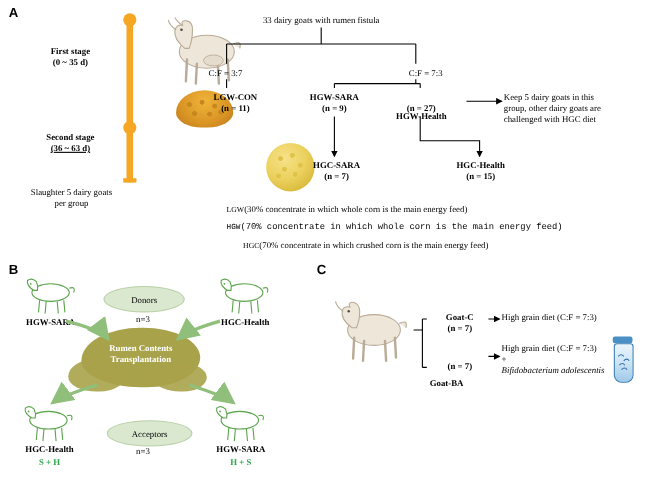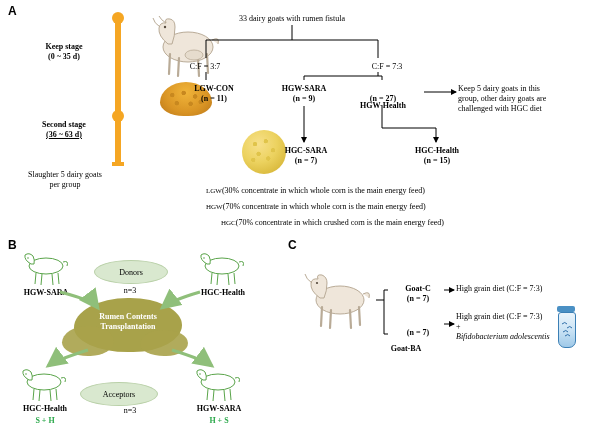--- a/index.html
+++ b/index.html
@@ -111,21 +111,21 @@
 </head>
 <body>
 
 <div class="panel-letter" style="left:8px;top:4px;">A</div>
 
 <div class="timeline-bar" style="left:115px;top:18px;height:148px;"></div>
 <div class="timeline-dot" style="left:112px;top:12px;"></div>
 <div class="timeline-dot" style="left:112px;top:110px;"></div>
 <div class="timeline-tick" style="left:112px;top:162px;"></div>
 
-<div class="txt bold" style="left:18px;top:42px;width:92px;">Keep stage</div>
+<div class="txt bold" style="left:18px;top:42px;width:92px;">First stage</div>
 <div class="txt bold" style="left:18px;top:52px;width:92px;">(0 ~ 35 d)</div>
 <div class="txt bold" style="left:18px;top:120px;width:92px;">Second stage</div>
 <div class="txt bold" style="left:18px;top:130px;width:92px;text-decoration:underline;">(36 ~ 63 d)</div>
 <div class="txt" style="left:8px;top:170px;width:114px;">Slaughter 5 dairy goats</div>
 <div class="txt" style="left:8px;top:180px;width:114px;">per group</div>
 
 <svg style="left:148px;top:14px;" width="76" height="70" viewBox="0 0 76 70">
   <ellipse cx="40" cy="33" rx="25" ry="15" fill="#efe6da" stroke="#b9ab97" stroke-width="1"></ellipse>
   <path d="M20 30 Q10 22 11 14 Q12 8 18 9 Q16 4 22 5 Q27 6 27 13 Q27 22 24 30 Z" fill="#efe6da" stroke="#b9ab97" stroke-width="1"></path>
   <path d="M12 13 Q6 9 5 4" fill="none" stroke="#b9ab97" stroke-width="1"></path>
@@ -183,21 +183,21 @@
   <path d="M382,76 L382,80" stroke="#000" stroke-width="1" fill="none"></path>
 
   <path d="M304,106 L304,142" stroke="#000" stroke-width="1" fill="none" marker-end="url(#arr)"></path>
 
   <path d="M382,106 L382,128 L436,128 L436,142" stroke="#000" stroke-width="1" fill="none" marker-end="url(#arr)"></path>
 
   <path d="M424,92 L456,92" stroke="#000" stroke-width="1" fill="none" marker-end="url(#arr)"></path>
 </svg>
 
 <div class="txt left" style="left:206px;top:186px;"><span style="font-size:7px;">LGW</span><span>(30% concentrate in which whole corn is the main energy feed)</span></div>
-<div class="txt left" style="left:206px;top:202px;"><span style="font-size:7px;">HGW</span><span>(70% concentrate in which whole corn is the main energy feed)</span></div>
+<div class="txt left" style="left:206px;top:202px;font-family:Liberation Mono, monospace;"><span style="font-size:7px;">HGW</span><span>(70% concentrate in which whole corn is the main energy feed)</span></div>
 <div class="txt left" style="left:206px;top:218px;"><span style="font-size:7px;padding-left:15px;">HGC</span><span>(70% concentrate in which crushed corn is the main energy feed)</span></div>
 
 <div class="panel-letter" style="left:8px;top:238px;">B</div>
 
 <svg style="left:16px;top:252px;" width="58" height="34" viewBox="0 0 58 34">
   <ellipse cx="30" cy="14" rx="17" ry="8" fill="#ffffff" stroke="#5aa44a" stroke-width="1"></ellipse>
   <path d="M15 12 Q8 8 9 3 Q13 0 17 4 Q19 8 18 12 Z" fill="#ffffff" stroke="#5aa44a" stroke-width="1"></path>
   <path d="M20 21 L19 32 M26 22 L25 33 M36 22 L37 33 M42 21 L43 32" stroke="#5aa44a" stroke-width="1" fill="none"></path>
   <path d="M47 10 Q53 8 51 14" fill="none" stroke="#5aa44a" stroke-width="1"></path>
   <circle cx="12" cy="6" r="0.8" fill="#5aa44a"></circle>
@@ -215,21 +215,21 @@
 
 <div class="ellipse-label" style="left:94px;top:260px;width:72px;height:22px;">Donors</div>
 <div class="txt" style="left:104px;top:286px;width:52px;">n=3</div>
 
 <div class="rumen" style="left:74px;top:298px;width:108px;height:54px;"></div>
 <div class="rumen" style="left:62px;top:326px;width:52px;height:30px;opacity:0.9;"></div>
 <div class="rumen" style="left:140px;top:330px;width:48px;height:26px;opacity:0.9;"></div>
 <div class="txt bold" style="left:76px;top:312px;width:104px;color:#fff;">Rumen Contents</div>
 <div class="txt bold" style="left:76px;top:322px;width:104px;color:#fff;">Transplantation</div>
 
-<div class="ellipse-label" style="left:80px;top:382px;width:76px;height:22px;">Acceptors</div>
+<div class="ellipse-label" style="left:97px;top:382px;width:76px;height:22px;">Acceptors</div>
 <div class="txt" style="left:104px;top:406px;width:52px;">n=3</div>
 
 <svg style="left:14px;top:368px;" width="58" height="34" viewBox="0 0 58 34">
   <ellipse cx="30" cy="14" rx="17" ry="8" fill="#ffffff" stroke="#5aa44a" stroke-width="1"></ellipse>
   <path d="M15 12 Q8 8 9 3 Q13 0 17 4 Q19 8 18 12 Z" fill="#ffffff" stroke="#5aa44a" stroke-width="1"></path>
   <path d="M20 21 L19 32 M26 22 L25 33 M36 22 L37 33 M42 21 L43 32" stroke="#5aa44a" stroke-width="1" fill="none"></path>
   <path d="M47 10 Q53 8 51 14" fill="none" stroke="#5aa44a" stroke-width="1"></path>
   <circle cx="12" cy="6" r="0.8" fill="#5aa44a"></circle>
 </svg>
 <svg style="left:188px;top:368px;" width="58" height="34" viewBox="0 0 58 34">

